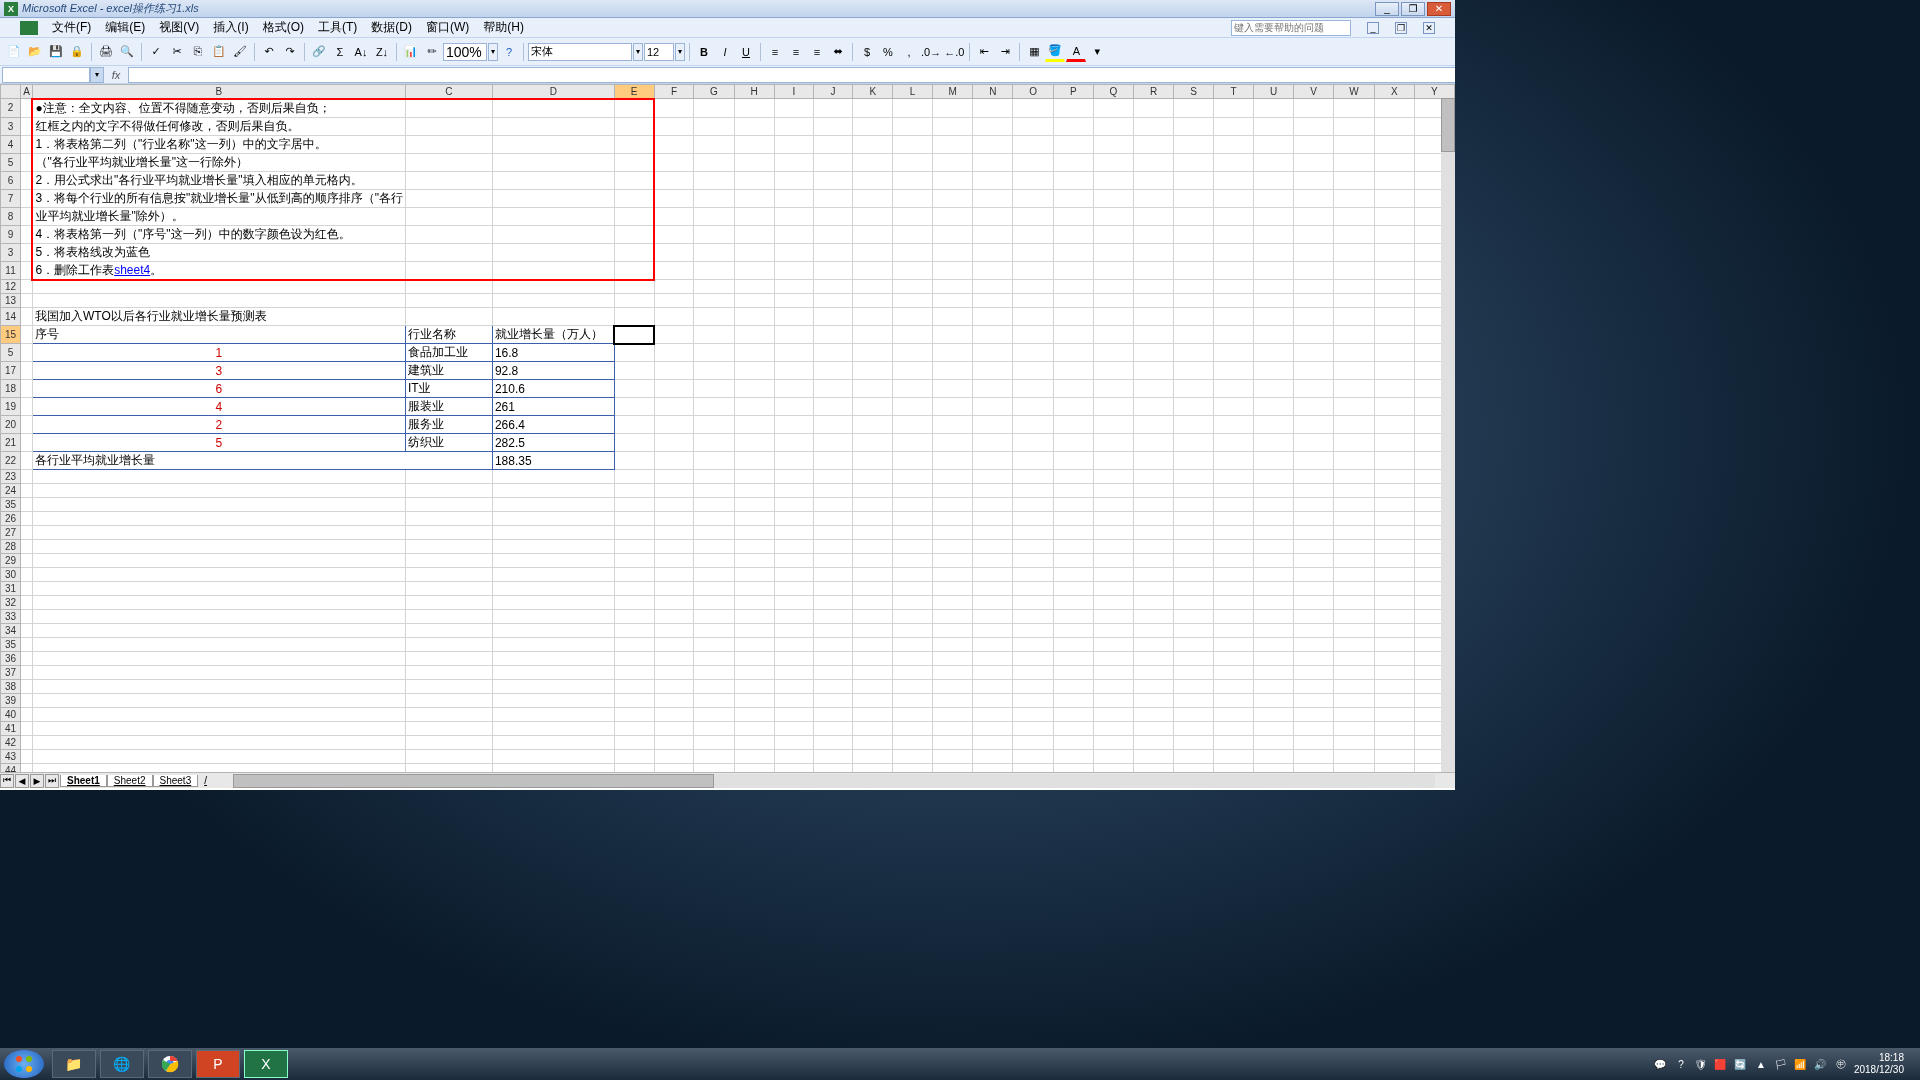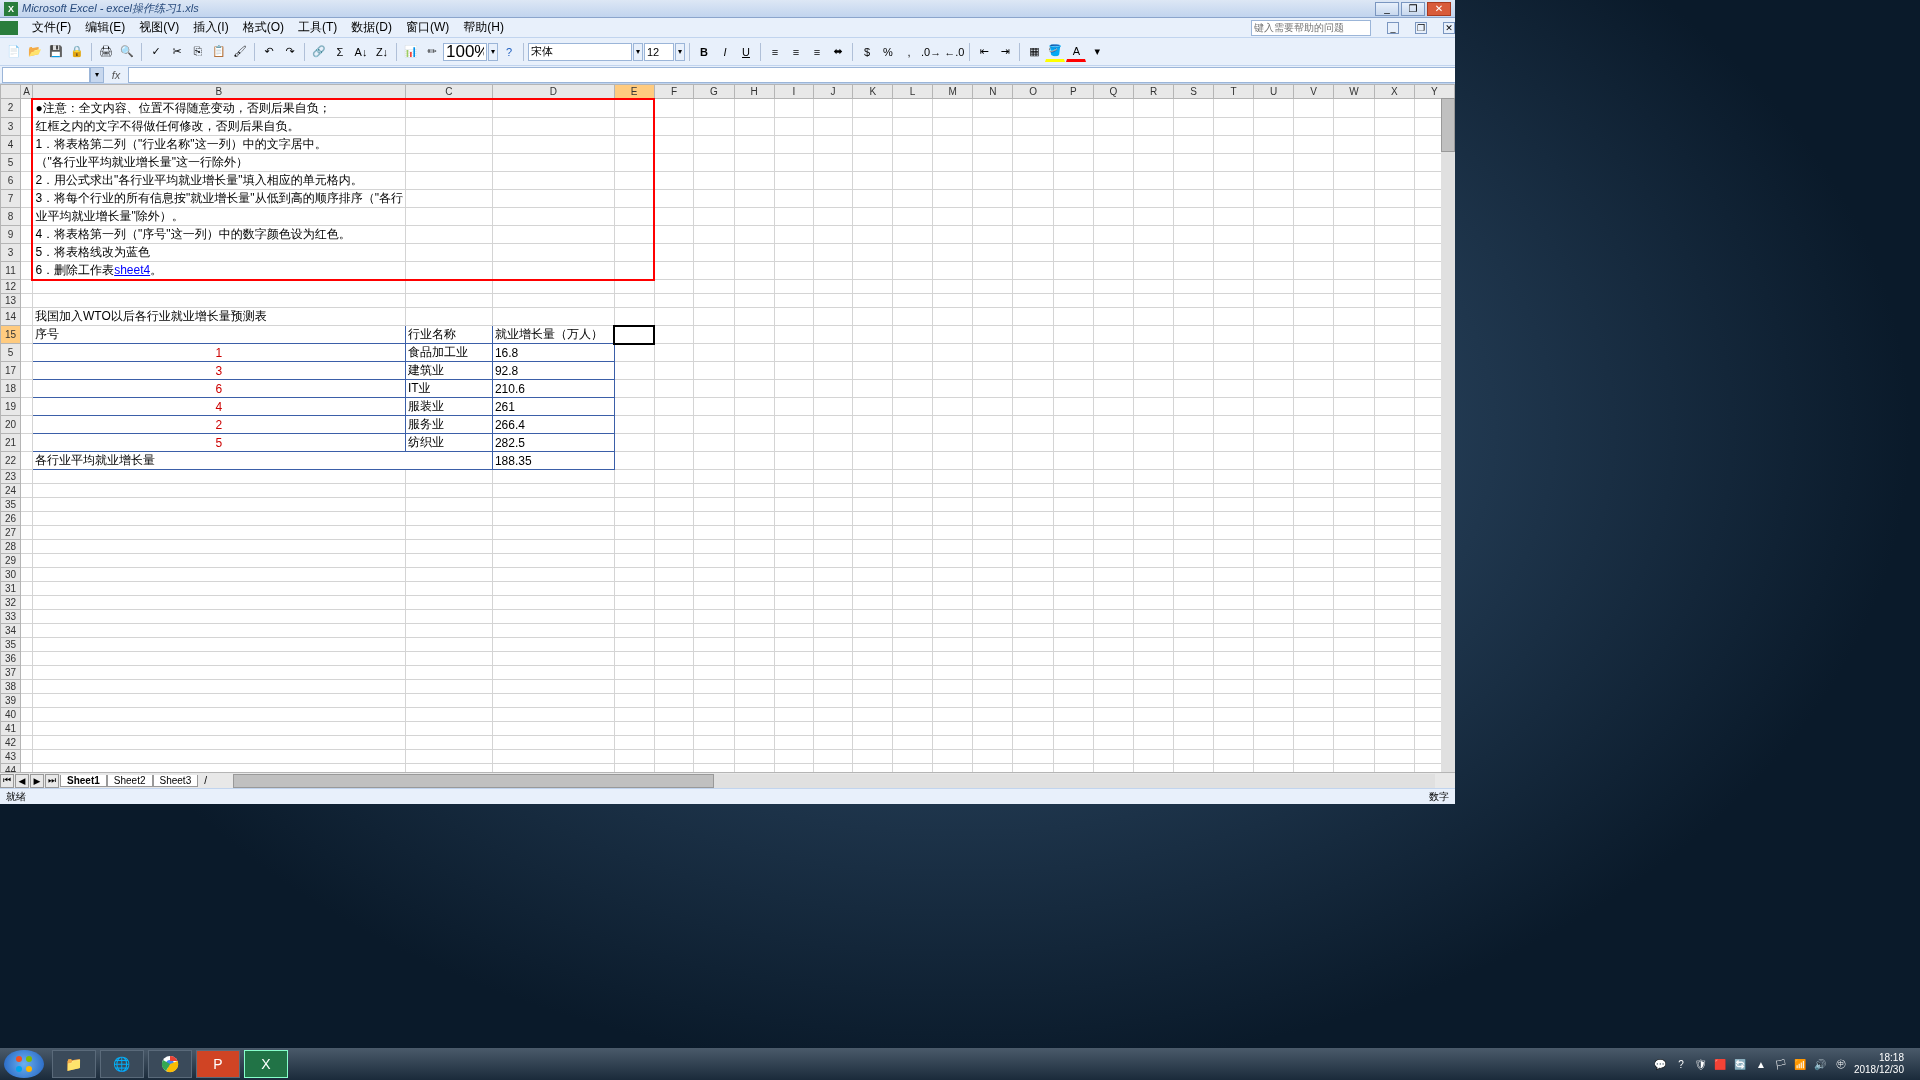--- a/index.html
+++ b/index.html
@@ -4,30 +4,30 @@
 <style>
 * { margin: 0; padding: 0; box-sizing: border-box; font-family: "Microsoft YaHei", SimSun, Arial, sans-serif; }
 body { width: 1920px; height: 1080px; overflow: hidden; background: #000; }
 .app-window { width: 1455px; height: 790px; background: #fff; position: absolute; top: 0; left: 0; }
 .titlebar { height: 18px; background: linear-gradient(#dde7f5,#c1d4ee); display: flex; align-items: center; padding: 0 4px; font-size: 11px; border-bottom: 1px solid #8ba5cc; }
 .titlebar .app-icon { width: 14px; height: 14px; background: #2a7d3c; margin-right: 4px; display: inline-flex; align-items: center; justify-content: center; color: #fff; font-size: 9px; font-weight: bold; }
 .titlebar .title-text { color: #2a4c7d; font-style: italic; }
 .titlebar .win-controls { margin-left: auto; display: flex; gap: 2px; }
 .titlebar .win-controls span { width: 24px; height: 14px; display: inline-flex; align-items: center; justify-content: center; font-size: 10px; border: 1px solid #7a96c0; background: linear-gradient(#e8f0fb,#c8d8ee); cursor: pointer; }
 .titlebar .win-controls .close { background: #d85b3a; color: #fff; border-color: #a83a1f; }
-.menubar { height: 20px; background: #e8f0fb; display: flex; align-items: center; padding: 0 0; font-size: 12px; gap: 2px; border-bottom: 1px solid #c1d4ee; }
+.menubar { height: 20px; background: #e8f0fb; display: flex; align-items: center; padding: 0 20px; font-size: 12px; gap: 2px; border-bottom: 1px solid #c1d4ee; }
 .menubar .sys-icon { width: 18px; height: 14px; background: #2a7d3c; margin-right: 6px; }
 .menubar span.menu-item { padding: 2px 6px; cursor: pointer; }
 .menubar .help-area { margin-left: auto; display: flex; align-items: center; gap: 16px; }
 .menubar .help-input { width: 120px; height: 16px; border: 1px solid #9bb5d8; font-size: 10px; padding: 0 2px; color: #888; }
 .menubar .sm { width: 12px; height: 12px; border: 1px solid #7a96c0; font-size: 9px; display: inline-flex; align-items: center; justify-content: center; }
 .toolbar { height: 28px; background: #e8f0fb; display: flex; align-items: center; padding: 0 4px; gap: 1px; border-bottom: 1px solid #c1d4ee; }
 .toolbar .tb-btn { min-width: 20px; height: 20px; border: 1px solid transparent; display: inline-flex; align-items: center; justify-content: center; cursor: pointer; font-size: 11px; }
 .toolbar .sep { width: 1px; height: 18px; background: #b0c0d8; margin: 0 3px; }
-.toolbar .zoom-box { width: 44px; height: 18px; border: 1px solid #9bb5d8; background: #fff; font-size: 17px; padding: 0 2px; }
+.toolbar .zoom-box { width: 44px; height: 18px; border: 1px solid #9bb5d8; background: #fff; font-size: 14px; padding: 0 2px; }
 .toolbar .font-box { width: 104px; height: 18px; border: 1px solid #9bb5d8; background: #fff; font-size: 11px; padding: 0 2px; }
 .toolbar .size-box { width: 30px; height: 18px; border: 1px solid #9bb5d8; background: #fff; font-size: 11px; padding: 0 2px; }
 .toolbar .dd { width: 10px; height: 18px; border: 1px solid #9bb5d8; background: #e8f0fb; font-size: 8px; display: inline-flex; align-items: center; justify-content: center; }
 .formula-bar { height: 18px; background: #e8f0fb; display: flex; align-items: center; border-bottom: 1px solid #c1d4ee; }
 .name-box { width: 88px; height: 16px; border: 1px solid #9bb5d8; background: #fff; font-size: 11px; padding: 0 4px; margin-left: 2px; }
 .fb-dd { width: 14px; height: 16px; border: 1px solid #9bb5d8; background: #c8d8ee; font-size: 8px; display: inline-flex; align-items: center; justify-content: center; }
 .fx-label { width: 24px; font-size: 11px; font-style: italic; text-align: center; color: #555; }
 .formula-input { flex: 1; height: 16px; border: 1px solid #9bb5d8; border-right: none; background: #fff; font-size: 11px; padding: 0 4px; }
 .grid-area { position: relative; height: 688px; overflow: hidden; background: #fff; }
 .grid-table { border-collapse: collapse; table-layout: fixed; }
@@ -39,21 +39,21 @@
 .corner { width: 24px; background: #e8e8e8; border: 1px solid #b5b5b5; }
 .red-border-top { border-top: 2px solid red !important; }
 .red-border-bottom { border-bottom: 2px solid red !important; }
 .red-border-left { border-left: 2px solid red !important; }
 .red-border-right { border-right: 2px solid red !important; }
 .blue-border { border: 1px solid #3b5fa8 !important; }
 .tab-bar { height: 16px; background: #e8e8e8; display: flex; align-items: center; font-size: 10px; border-top: 1px solid #b5b5b5; }
 .tab-nav { display: flex; }
 .tab-nav span { width: 14px; height: 14px; border: 1px solid #999; display: inline-flex; align-items: center; justify-content: center; font-size: 9px; cursor: pointer; margin-right: 1px; }
 .sheet-tabs { display: flex; }
-.sheet-tabs span { padding: 0 6px; border: 1px solid #999; border-top: none; background: #fff; cursor: pointer; }
+.sheet-tabs span { padding: 0 6px; border: 1px solid #999; border-top: none; background: #fff; cursor: pointer; text-decoration: underline; }
 .sheet-tabs span.active { background: #fff; font-weight: bold; }
 .hscroll { flex: 1; height: 14px; margin-left: 20px; margin-right: 20px; background: #e0e0e0; position: relative; }
 .hscroll .thumb { position: absolute; left: 0; width: 40%; height: 100%; background: #c0c0c0; border: 1px solid #999; }
 .status-bar { height: 16px; background: #e8f0fb; display: flex; align-items: center; font-size: 10px; padding: 0 6px; border-top: 1px solid #c1d4ee; }
 .status-bar .right { margin-left: auto; display: flex; gap: 20px; }
 .vscroll { position: absolute; right: 0; top: 14px; width: 14px; bottom: 0; background: #e0e0e0; }
 .vscroll .vthumb { position: absolute; top: 0; width: 100%; height: 8%; background: #c0c0c0; border: 1px solid #999; }
 .taskbar { position: absolute; bottom: 0; left: 0; width: 1920px; height: 32px; background: linear-gradient(#4a5a6a, #1a2a3a); display: flex; align-items: center; padding: 0 4px; }
 .taskbar .start { width: 40px; height: 28px; background: radial-gradient(circle,#6ab0f0,#2060c0); border-radius: 50%; margin-right: 8px; display:flex;align-items:center;justify-content:center;}
 .taskbar .tb-item { width: 44px; height: 28px; margin-right: 4px; background: #3a4a5a; border: 1px solid #5a6a7a; display: inline-flex; align-items: center; justify-content: center; font-size: 14px; }
@@ -1513,26 +1513,20 @@
         <span class="active">Sheet1</span>
         <span class="">Sheet2</span>
         <span class="">Sheet3</span>
         <span style="border:none;background:none">/</span>
       </div>
     <div class="hscroll">
         <div class="thumb"></div>
       </div>
   </div>
 
-  <div class="status-bar">
-    <span>就绪</span>
-    <div class="right">
-      <span>数字</span>
-    </div>
-  </div>
 </div>
 
 <div class="taskbar">
   <div class="start">
     <svg width="20" height="20" viewBox="0 0 20 20">
         <circle cx="5" cy="5" r="3" fill="#f25022"></circle>
         <circle cx="15" cy="5" r="3" fill="#7fba00"></circle>
         <circle cx="5" cy="15" r="3" fill="#00a4ef"></circle>
         <circle cx="15" cy="15" r="3" fill="#ffb900"></circle>
       </svg>

